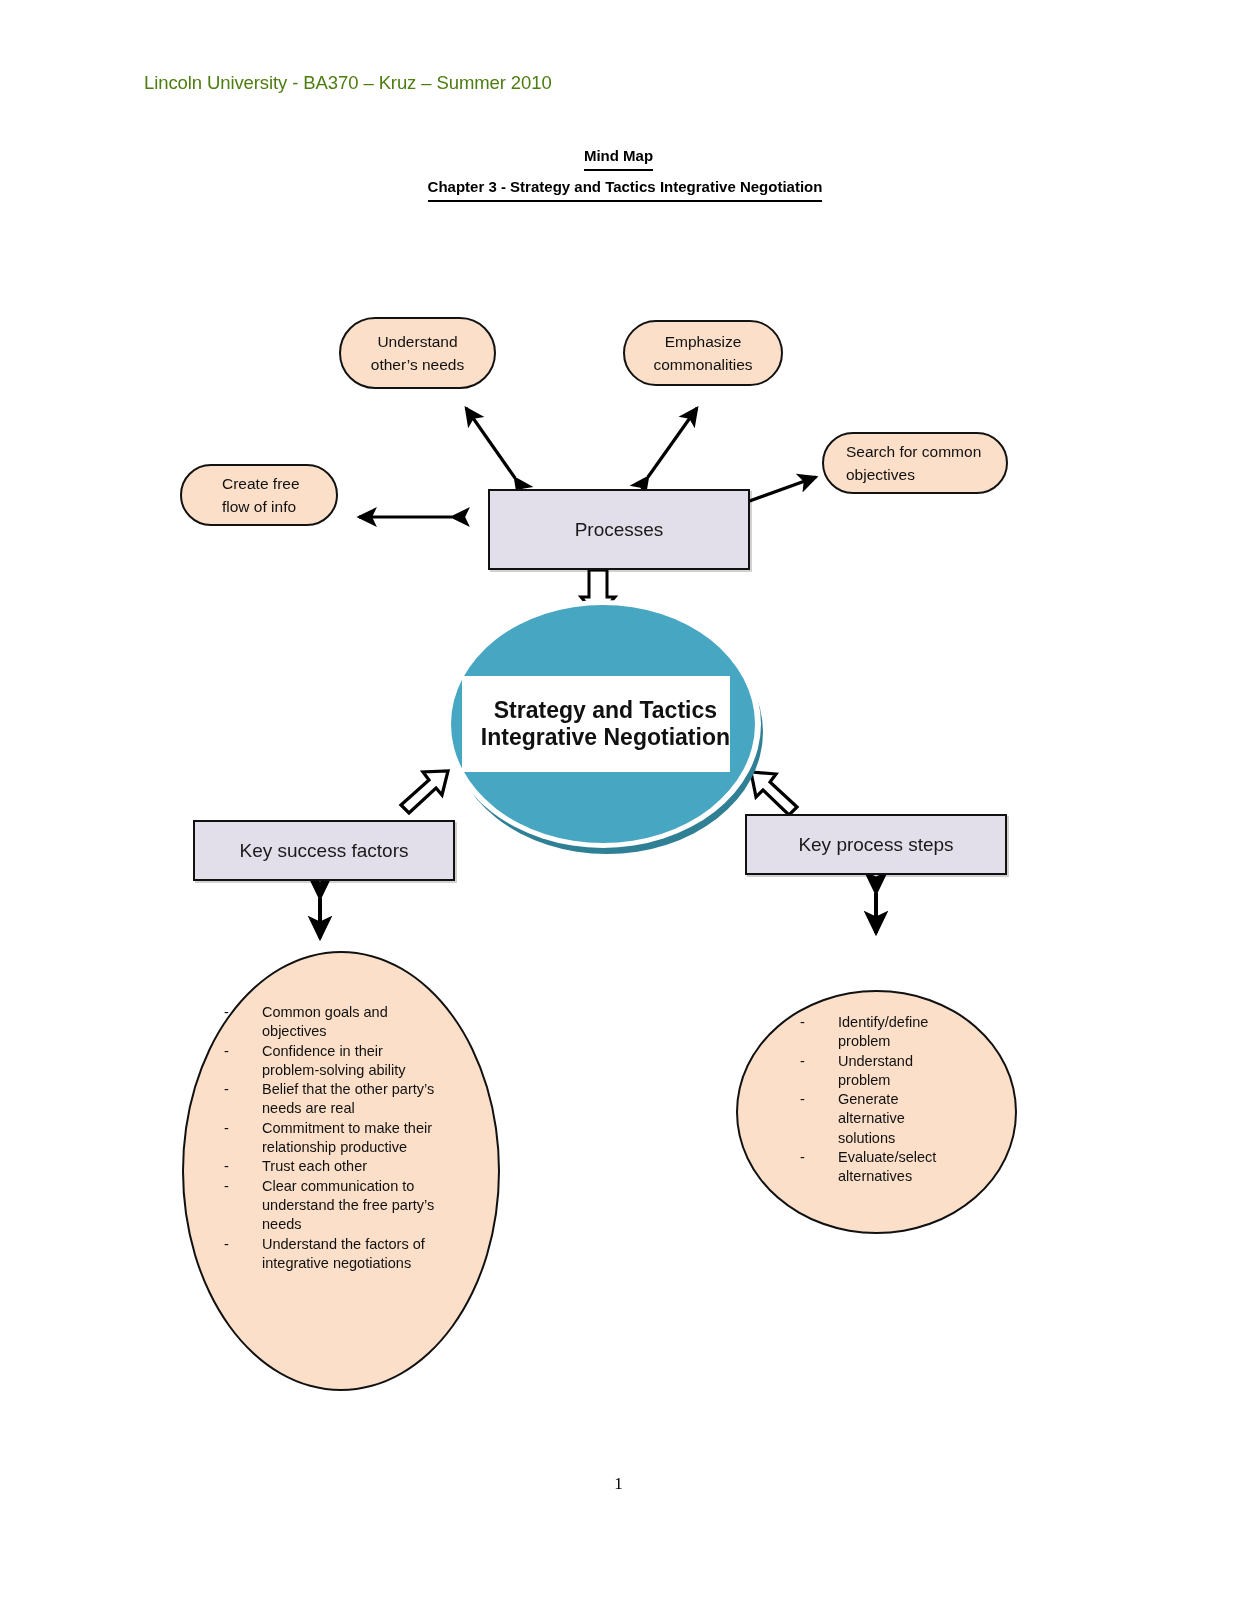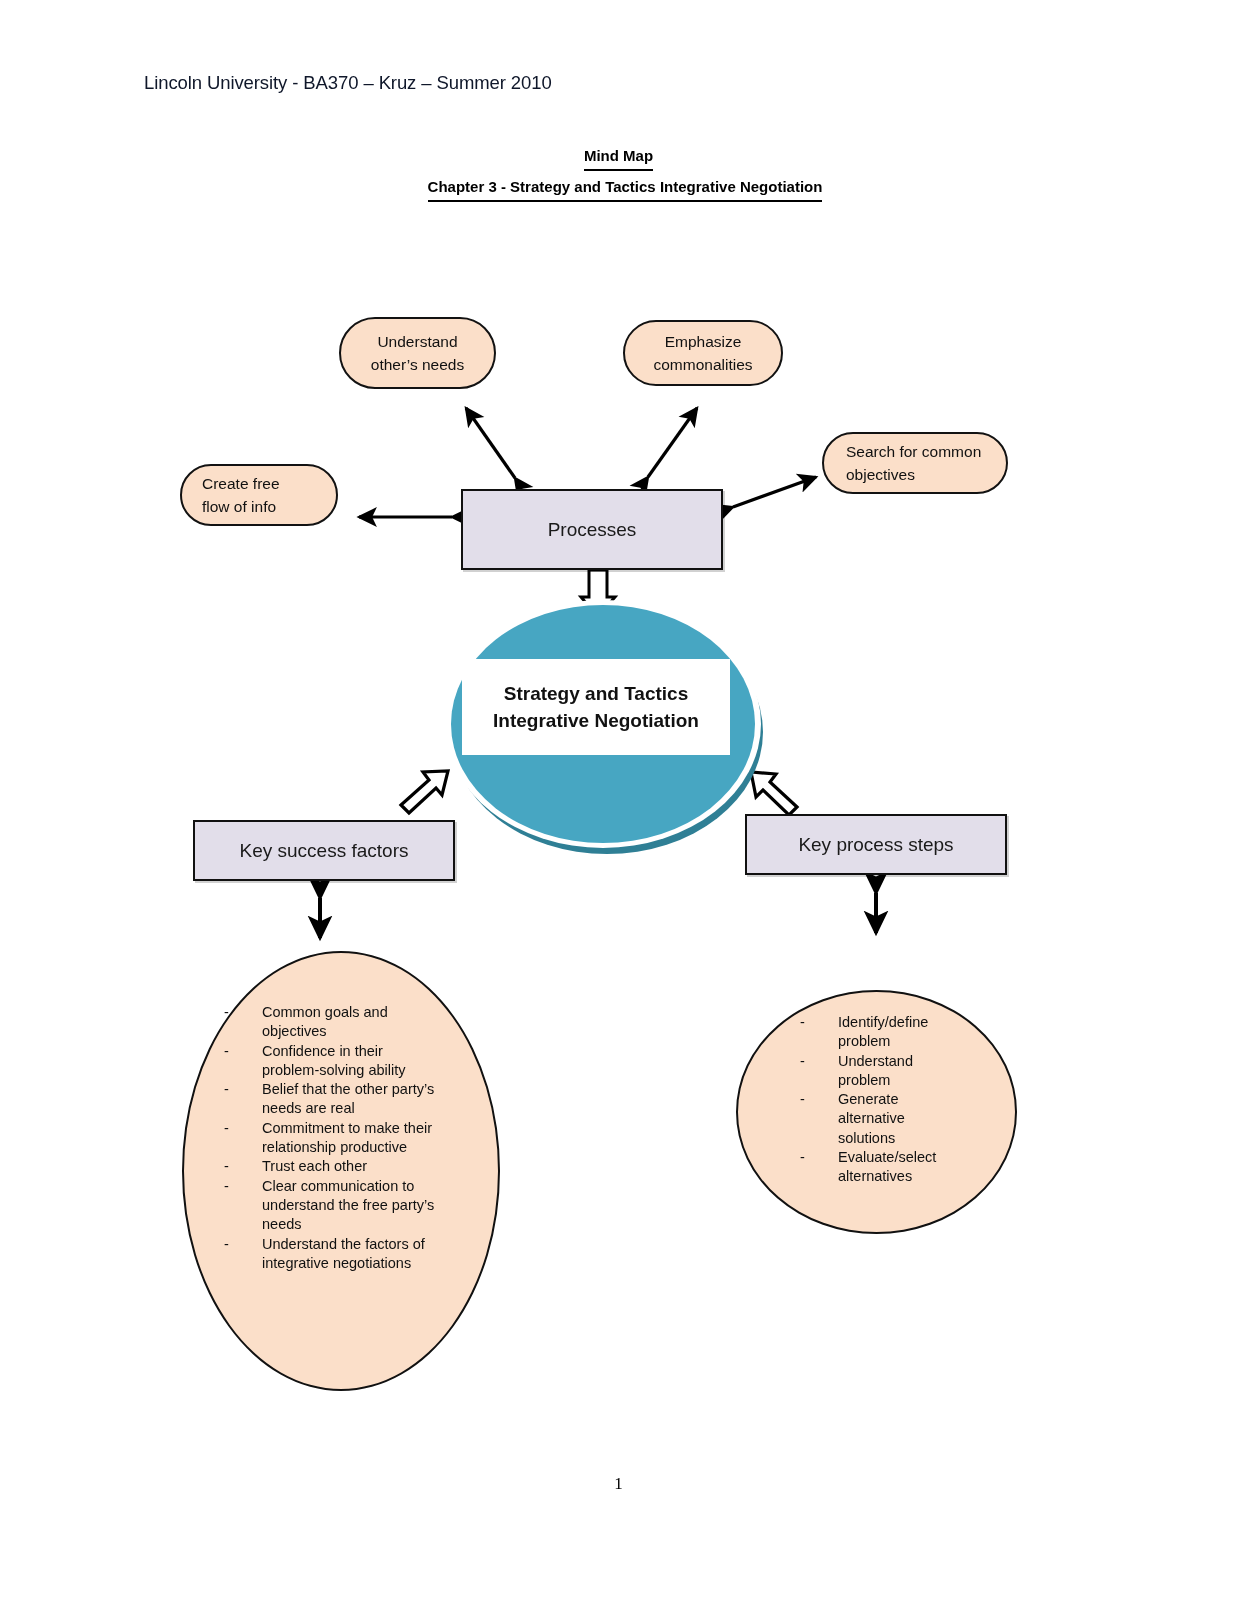--- a/index.html
+++ b/index.html
@@ -20,21 +20,21 @@
   }
 
   
   #course-line {
     position: absolute;
     left: 144px;
     top: 72px;
     font-size: 18.5px;
     letter-spacing: -0.1px;
     white-space: nowrap;
-    color: #0f172a;
+    color: #4d7c0f;
   }
   #title-block {
     position: absolute;
     left: 0;
     top: 143px;
     width: 1237px;
     text-align: center;
   }
   #title-block .tline {
     font-weight: bold;
@@ -107,30 +107,30 @@
     left: 8px;
     top: 7px;
     width: 304px;
     height: 238px;
     border-radius: 50%;
     background: #47A6C2;
   }
   #center-label-box {
     position: absolute;
     left: 19px;
-    top: 61px;
+    top: 78px;
     width: 268px;
     height: 96px;
     background: #ffffff;
     display: flex;
     align-items: center;
-    justify-content: center;
+    justify-content: flex-end;
     text-align: center;
     font-weight: bold;
-    font-size: 19px;
+    font-size: 23px;
     line-height: 27px;
     color: #111;
   }
 
   
   .bullet-ellipse {
     position: absolute;
     border: 2.6px solid #111;
     border-radius: 50%;
     background: #FBDFC9;
@@ -230,27 +230,27 @@
   </div>
 
   <div class="node stadium" id="sat-search" style="left:822px; top:432px; width:186px; height:62px; justify-content:flex-start; padding-left:22px; text-align:left;">
     <div style="text-align:left;">
       <div>Search for common</div>
       <div>objectives</div>
     </div>
   </div>
 
   <div class="node stadium" id="sat-createflow" style="left:180px; top:464px; width:158px; height:62px; justify-content:flex-start; padding-left:20px; text-align:left;">
-    <div style="text-align:left;">
+    <div style="text-align:left;margin-left:20px;">
       <div>Create free</div>
       <div>flow of info</div>
     </div>
   </div>
 
-  <div class="node rectbox" id="processes-box" style="left:461px; top:489px; width:262px; height:81px;">
+  <div class="node rectbox" id="processes-box" style="left:488px; top:489px; width:262px; height:81px;">
     <span>Processes</span>
   </div>
 
   <div id="center-group">
     <div id="center-shadow"></div>
     <div id="center-ring"></div>
     <div id="center-ellipse"></div>
     <div id="center-label-box">
       <div>
         <div>Strategy and Tactics</div>

